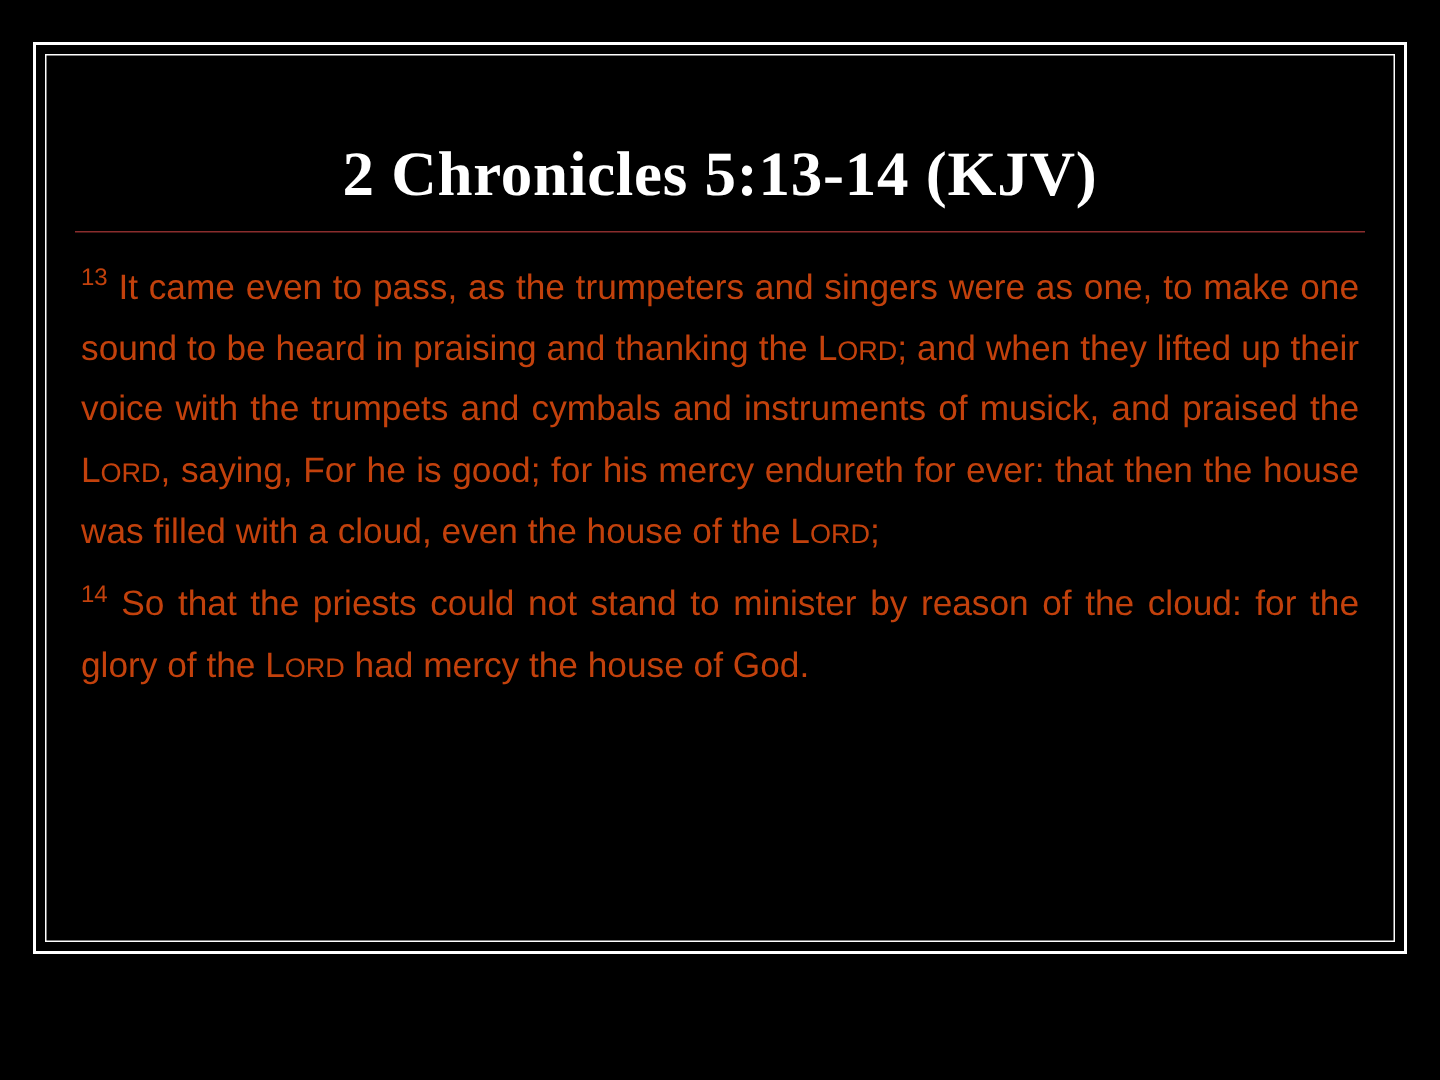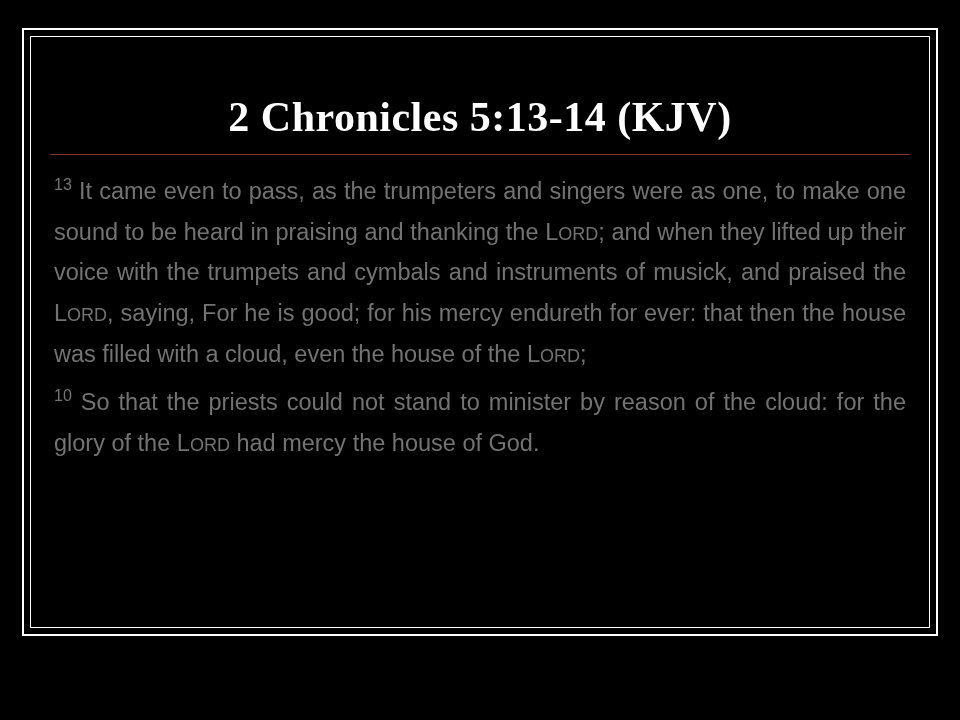--- a/index.html
+++ b/index.html
@@ -61,21 +61,21 @@
   }
   .title-rule {
     height: 1px;
     background: #8a2d2d;
     margin: 0 6px 16px 6px;
   }
   .body-text {
     padding: 0 10px 0 10px;
   }
   .verse {
-    color: #737373;
+    color: #c2410c;
     font-size: 23.5px;
     line-height: 1.73;
     text-align: justify;
     text-justify: inter-word;
     margin: 0 0 8px 0;
     font-family: "Liberation Sans", sans-serif;
   }
   .verse:last-child {
     margin-bottom: 0;
   }
@@ -104,17 +104,17 @@
 
   <div class="content">
 
     <h1 class="slide-title">2 Chronicles 5:13-14 (KJV)</h1>
     <div class="title-rule"></div>
 
     <div class="body-text">
 
       <p class="verse"><span class="vnum">13</span><span> It came even to pass, as the trumpeters and singers were as one, to make one sound to be heard in praising and thanking the </span><span class="smallcaps-lord"><span class="sc-l">L</span><span class="sc-rest">ORD</span></span><span>; and when they lifted up their voice with the trumpets and cymbals and instruments of musick, and praised the </span><span class="smallcaps-lord"><span class="sc-l">L</span><span class="sc-rest">ORD</span></span><span>, saying, For he is good; for his mercy endureth for ever: that then the house was filled with a cloud, even the house of the </span><span class="smallcaps-lord"><span class="sc-l">L</span><span class="sc-rest">ORD</span></span><span>;</span></p>
 
-      <p class="verse"><span class="vnum">10</span><span> So that the priests could not stand to minister by reason of the cloud: for the glory of the </span><span class="smallcaps-lord"><span class="sc-l">L</span><span class="sc-rest">ORD</span></span><span> had mercy the house of God.</span></p>
+      <p class="verse"><span class="vnum">14</span><span> So that the priests could not stand to minister by reason of the cloud: for the glory of the </span><span class="smallcaps-lord"><span class="sc-l">L</span><span class="sc-rest">ORD</span></span><span> had mercy the house of God.</span></p>
 
     </div>
   </div>
 </div>
 
 </body></html>

